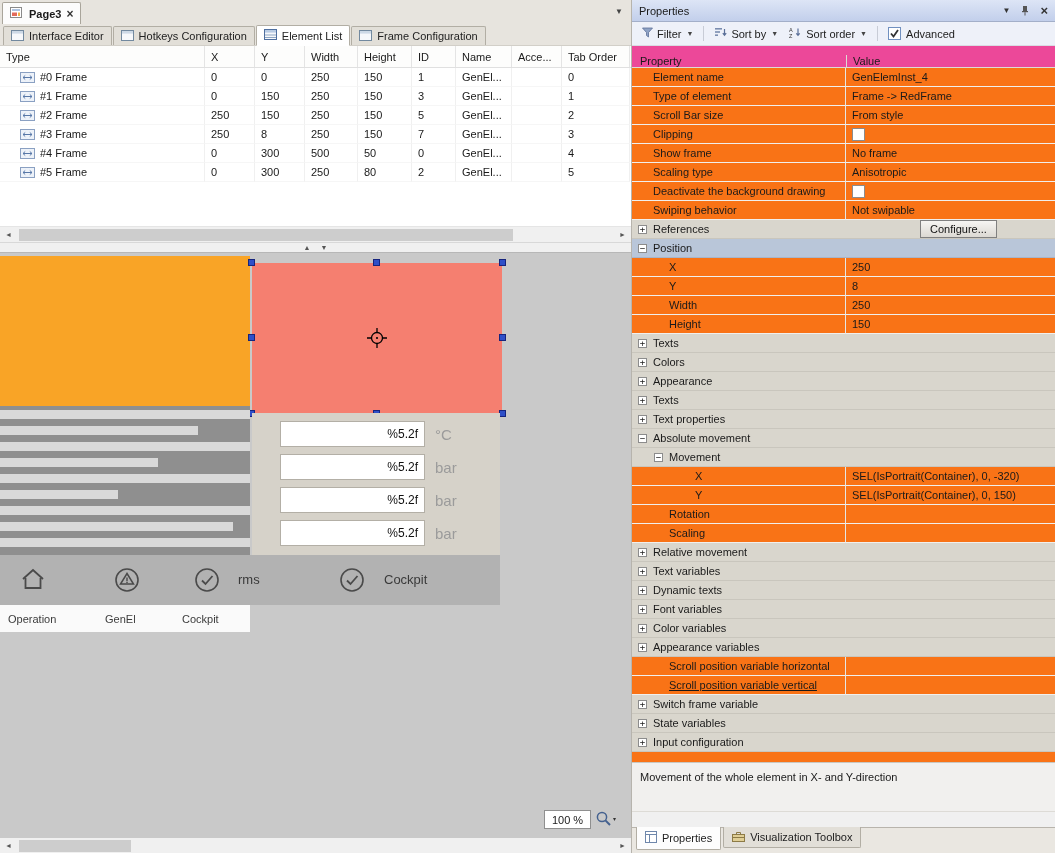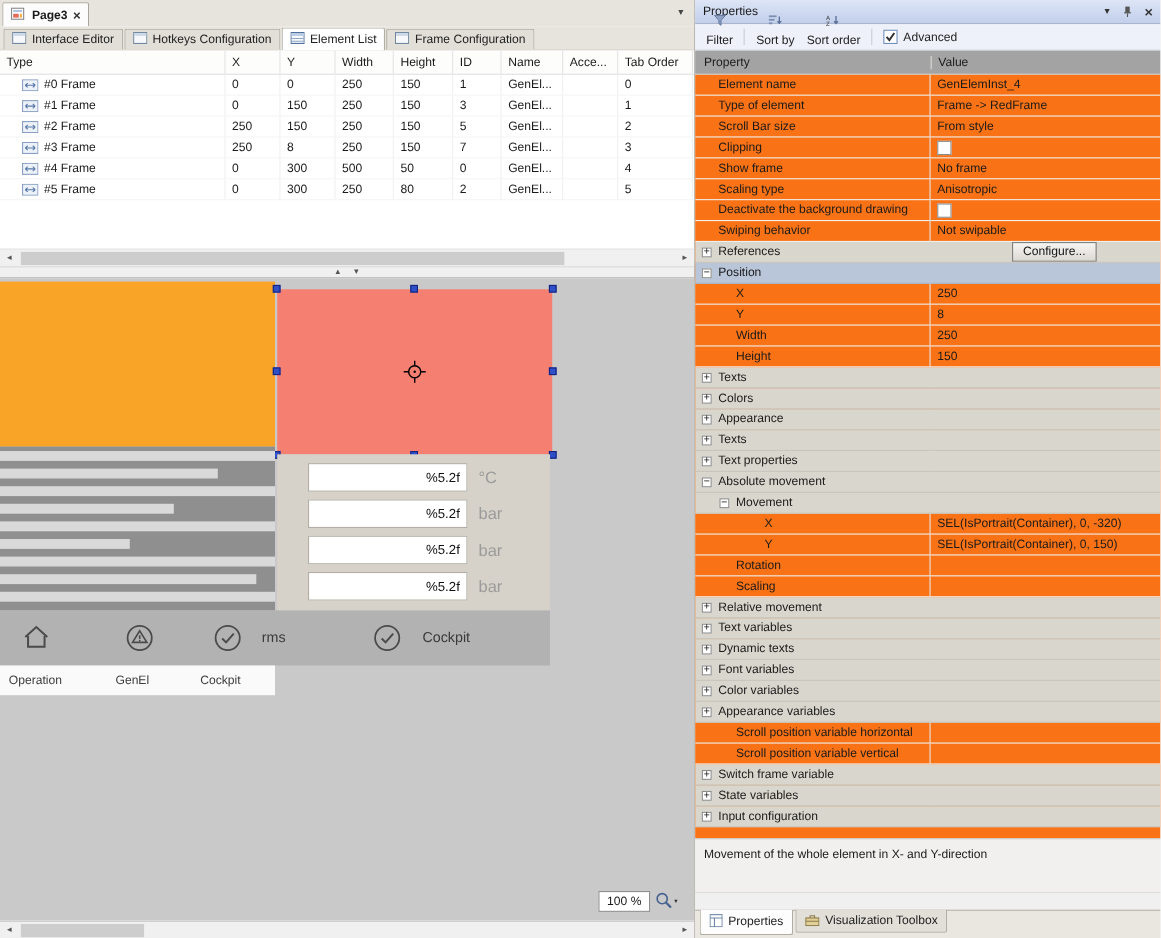--- a/index.html
+++ b/index.html
@@ -61,27 +61,27 @@
   .zoom-dd { font-size:6px; color:#333; }
 
   
   .right-panel { flex:1; display:flex; flex-direction:column; background:#f0f0f0; border-left:1px solid #b7b4ad; }
   .props-header { height:22px; background:linear-gradient(#dde5f6,#c2cfeb); border-bottom:1px solid #a3afc9; display:flex; align-items:center; padding:0 7px; gap:10px; flex:none; }
   .props-title { flex:1; }
   .ph-ico { font-size:8px; color:#333; display:flex; align-items:center; }
   .ph-ico.closex { font-size:13px; }
 
   .props-toolbar { height:24px; background:#eef1f9; border-bottom:1px solid #d9dce3; display:flex; align-items:center; padding:0 6px; gap:3px; color:#222; flex:none; }
-  .tb-btn { display:flex; align-items:center; gap:4px; padding:2px 4px;flex-direction:column; }
+  .tb-btn { display:flex; align-items:center; gap:4px; padding:2px 4px; }
   .tb-dd { font-size:7px; color:#444; margin-left:1px; }
   .tb-sep { width:1px; height:15px; background:#c8ccd6; margin:0 3px; }
   .adv { display:flex; align-items:center; gap:5px; padding-left:4px; }
   .adv-box { width:13px; height:13px; border:1px solid #7090c0; background:#fff; display:flex; align-items:center; justify-content:center; flex:none; }
 
-  .grid-header { height:22px; display:flex; align-items:center; background:#a3a3a3; border-bottom:1px solid #dddbd5; flex:none; }
+  .grid-header { height:22px; display:flex; align-items:flex-end; background:#ec4899; border-bottom:1px solid #dddbd5; flex:none; }
   .gh-prop { width:214px; display:flex; align-items:center; padding-left:8px; }
   .gh-val { flex:1; display:flex; align-items:center; padding-left:6px; border-left:1px solid #dddbd5; }
 
   .props-grid { flex:1; background:#f97316; overflow:hidden; }
   .prow { display:flex; height:19px; }
   .plabel { width:214px; display:flex; align-items:center; border-right:1px solid #e6e6e4; border-bottom:1px solid #f0efed; overflow:hidden; white-space:nowrap; flex:none; }
   .pvalue { flex:1; display:flex; align-items:center; padding-left:6px; border-bottom:1px solid #f0efed; overflow:hidden; white-space:nowrap; }
   .prow.group { background:#d9d6cd; }
   .prow.group .plabel { border-right:none; border-bottom:1px solid #c9c6bd; }
   .prow.group .pvalue { border-bottom:1px solid #c9c6bd; }
@@ -656,21 +656,21 @@
           </div>
           <div class="pvalue"></div>
         </div>
         <div class="prow">
           <div class="plabel" style="padding-left: 37px;">
             <span class="plabel-text">Scroll position variable horizontal</span>
           </div>
           <div class="pvalue"></div>
         </div>
         <div class="prow">
-          <div class="plabel" style="padding-left: 37px;">
+          <div class="plabel" style="padding-left: 37px; text-decoration: underline;">
             <span class="plabel-text">Scroll position variable vertical</span>
           </div>
           <div class="pvalue"></div>
         </div>
         <div class="prow group">
           <div class="plabel" style="padding-left: 6px;">
             <span class="expander">+</span>
             <span class="plabel-text">Switch frame variable</span>
           </div>
           <div class="pvalue"></div>

